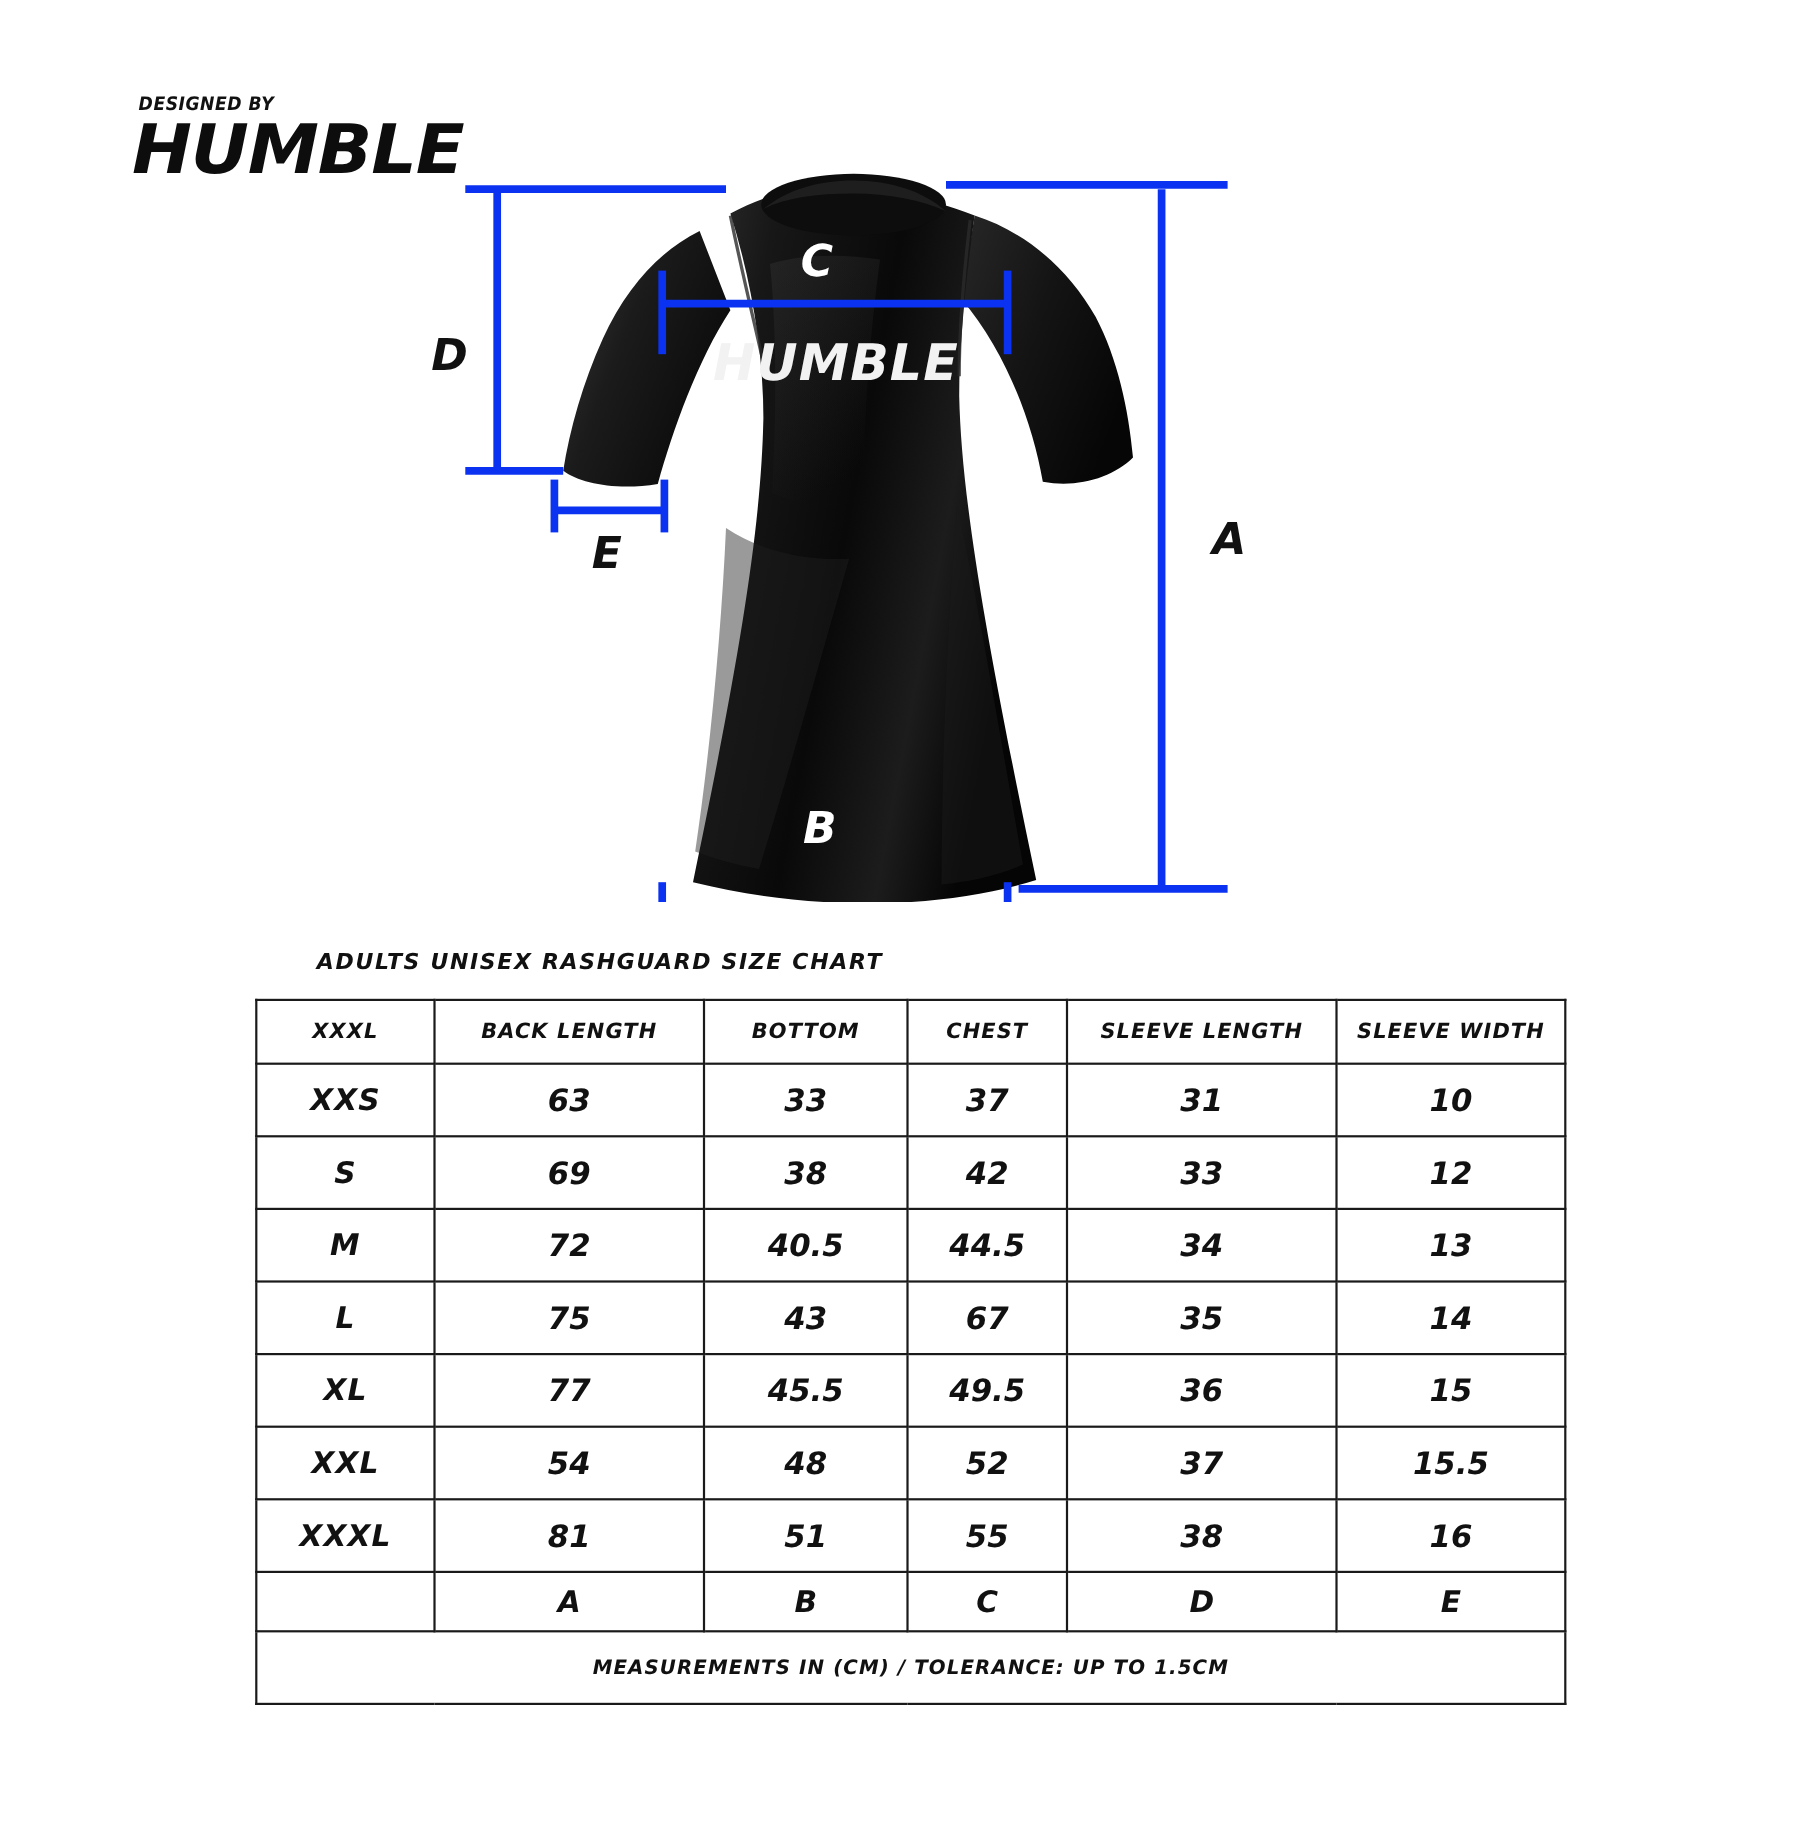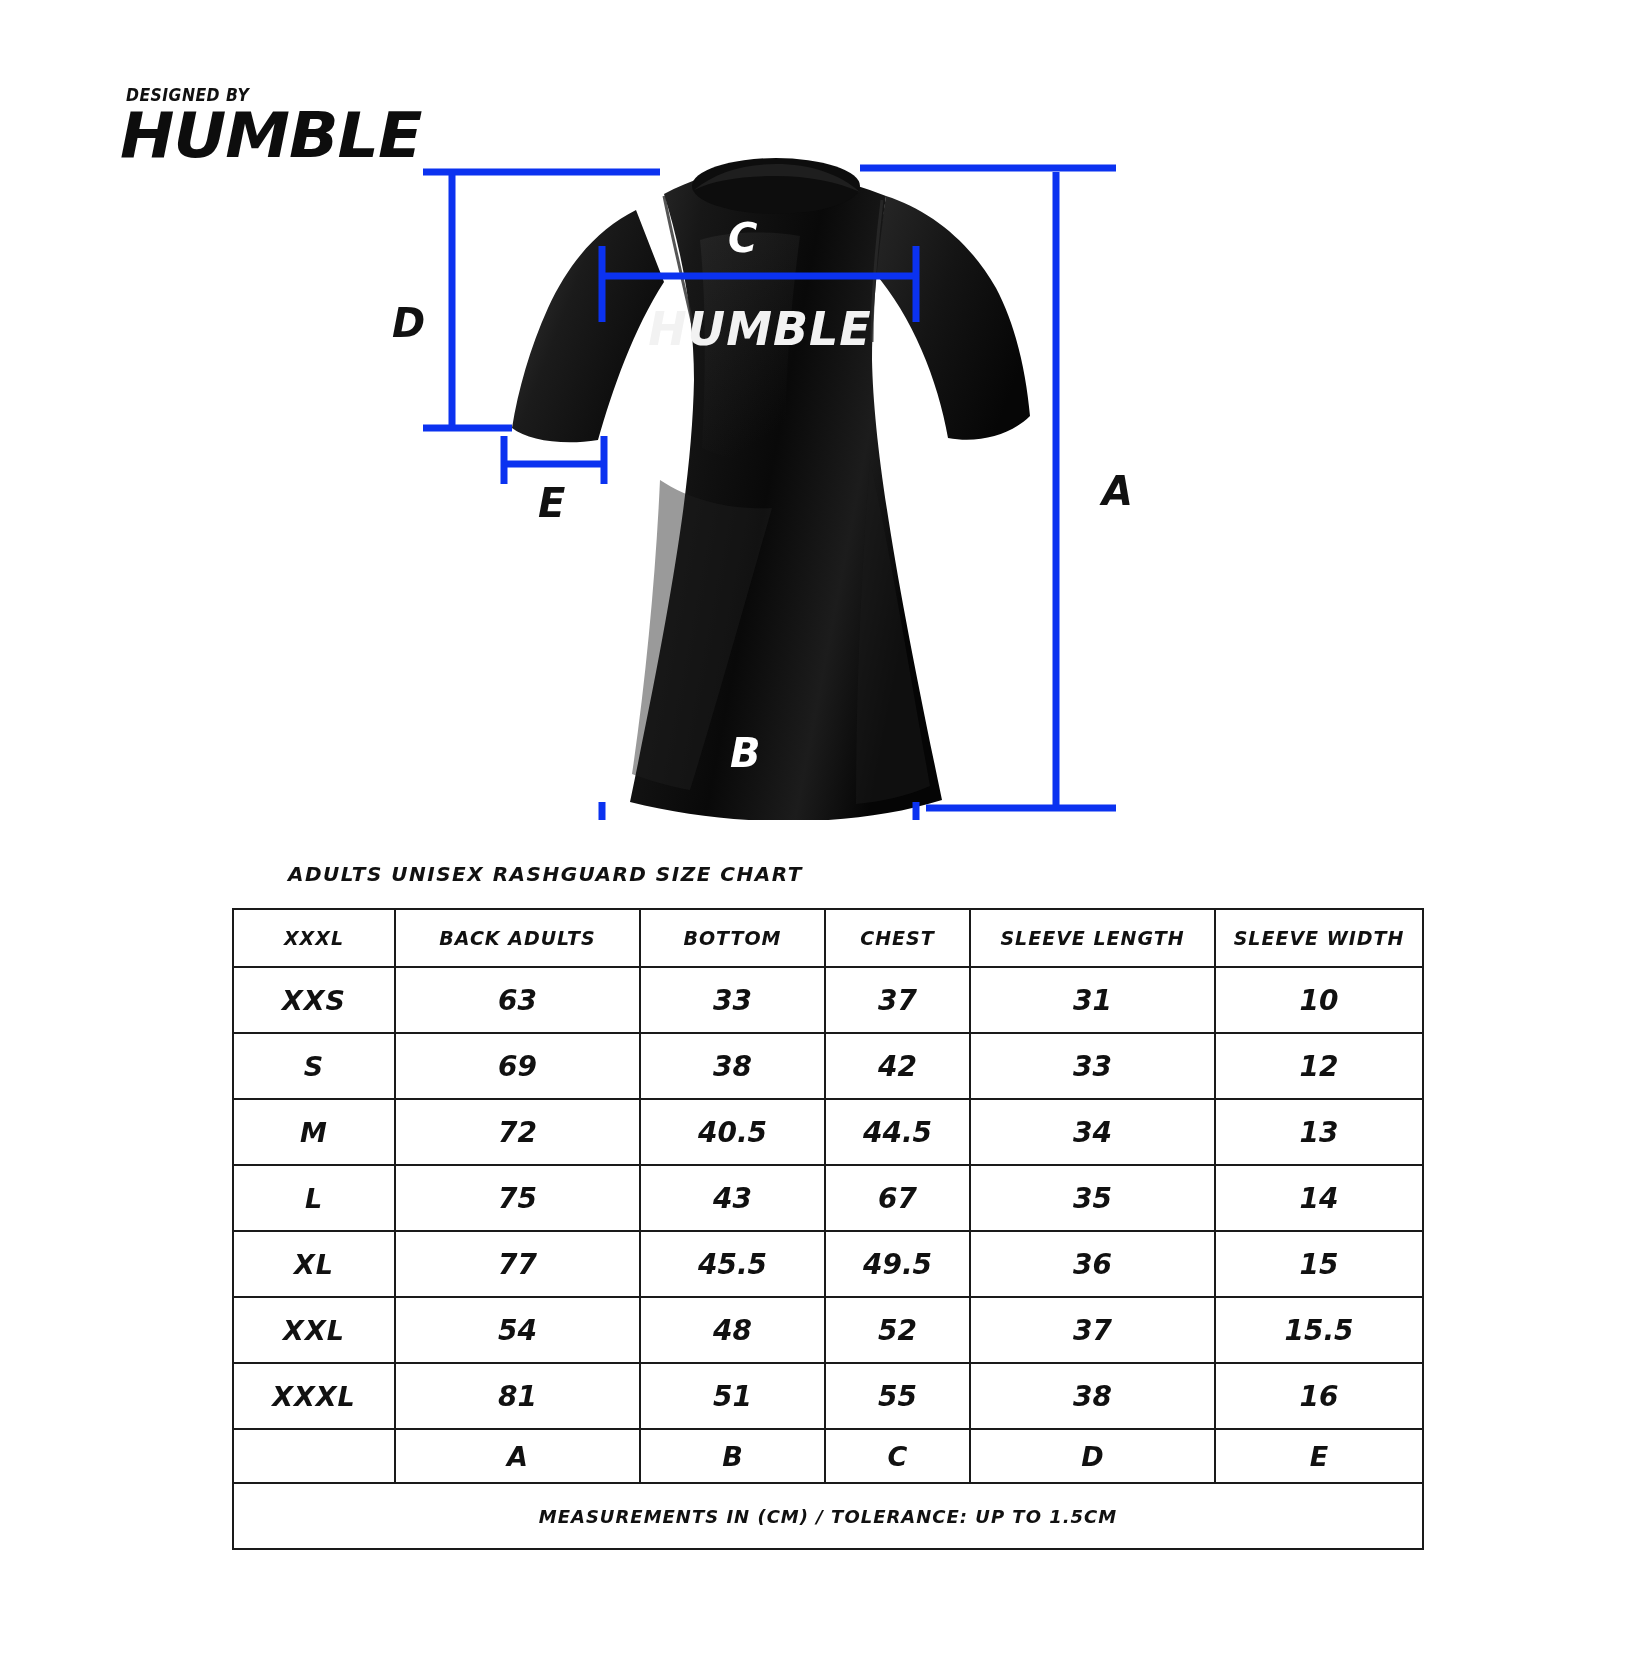--- a/index.html
+++ b/index.html
@@ -236,21 +236,21 @@
     <col class="col-size">
       <col class="col-back">
       <col class="col-bottom">
     <col class="col-chest">
       <col class="col-sleevel">
       <col class="col-sleevew">
   </colgroup>
   <thead>
     <tr>
       <th>XXXL</th>
-      <th>BACK ADULTS</th>
+      <th>BACK LENGTH</th>
       <th>BOTTOM</th>
       <th>CHEST</th>
       <th>SLEEVE LENGTH</th>
       <th>SLEEVE WIDTH</th>
     </tr>
   </thead>
   <tbody>
     <tr>
       <td class="size-cell">XXS</td>
       <td>63</td>

